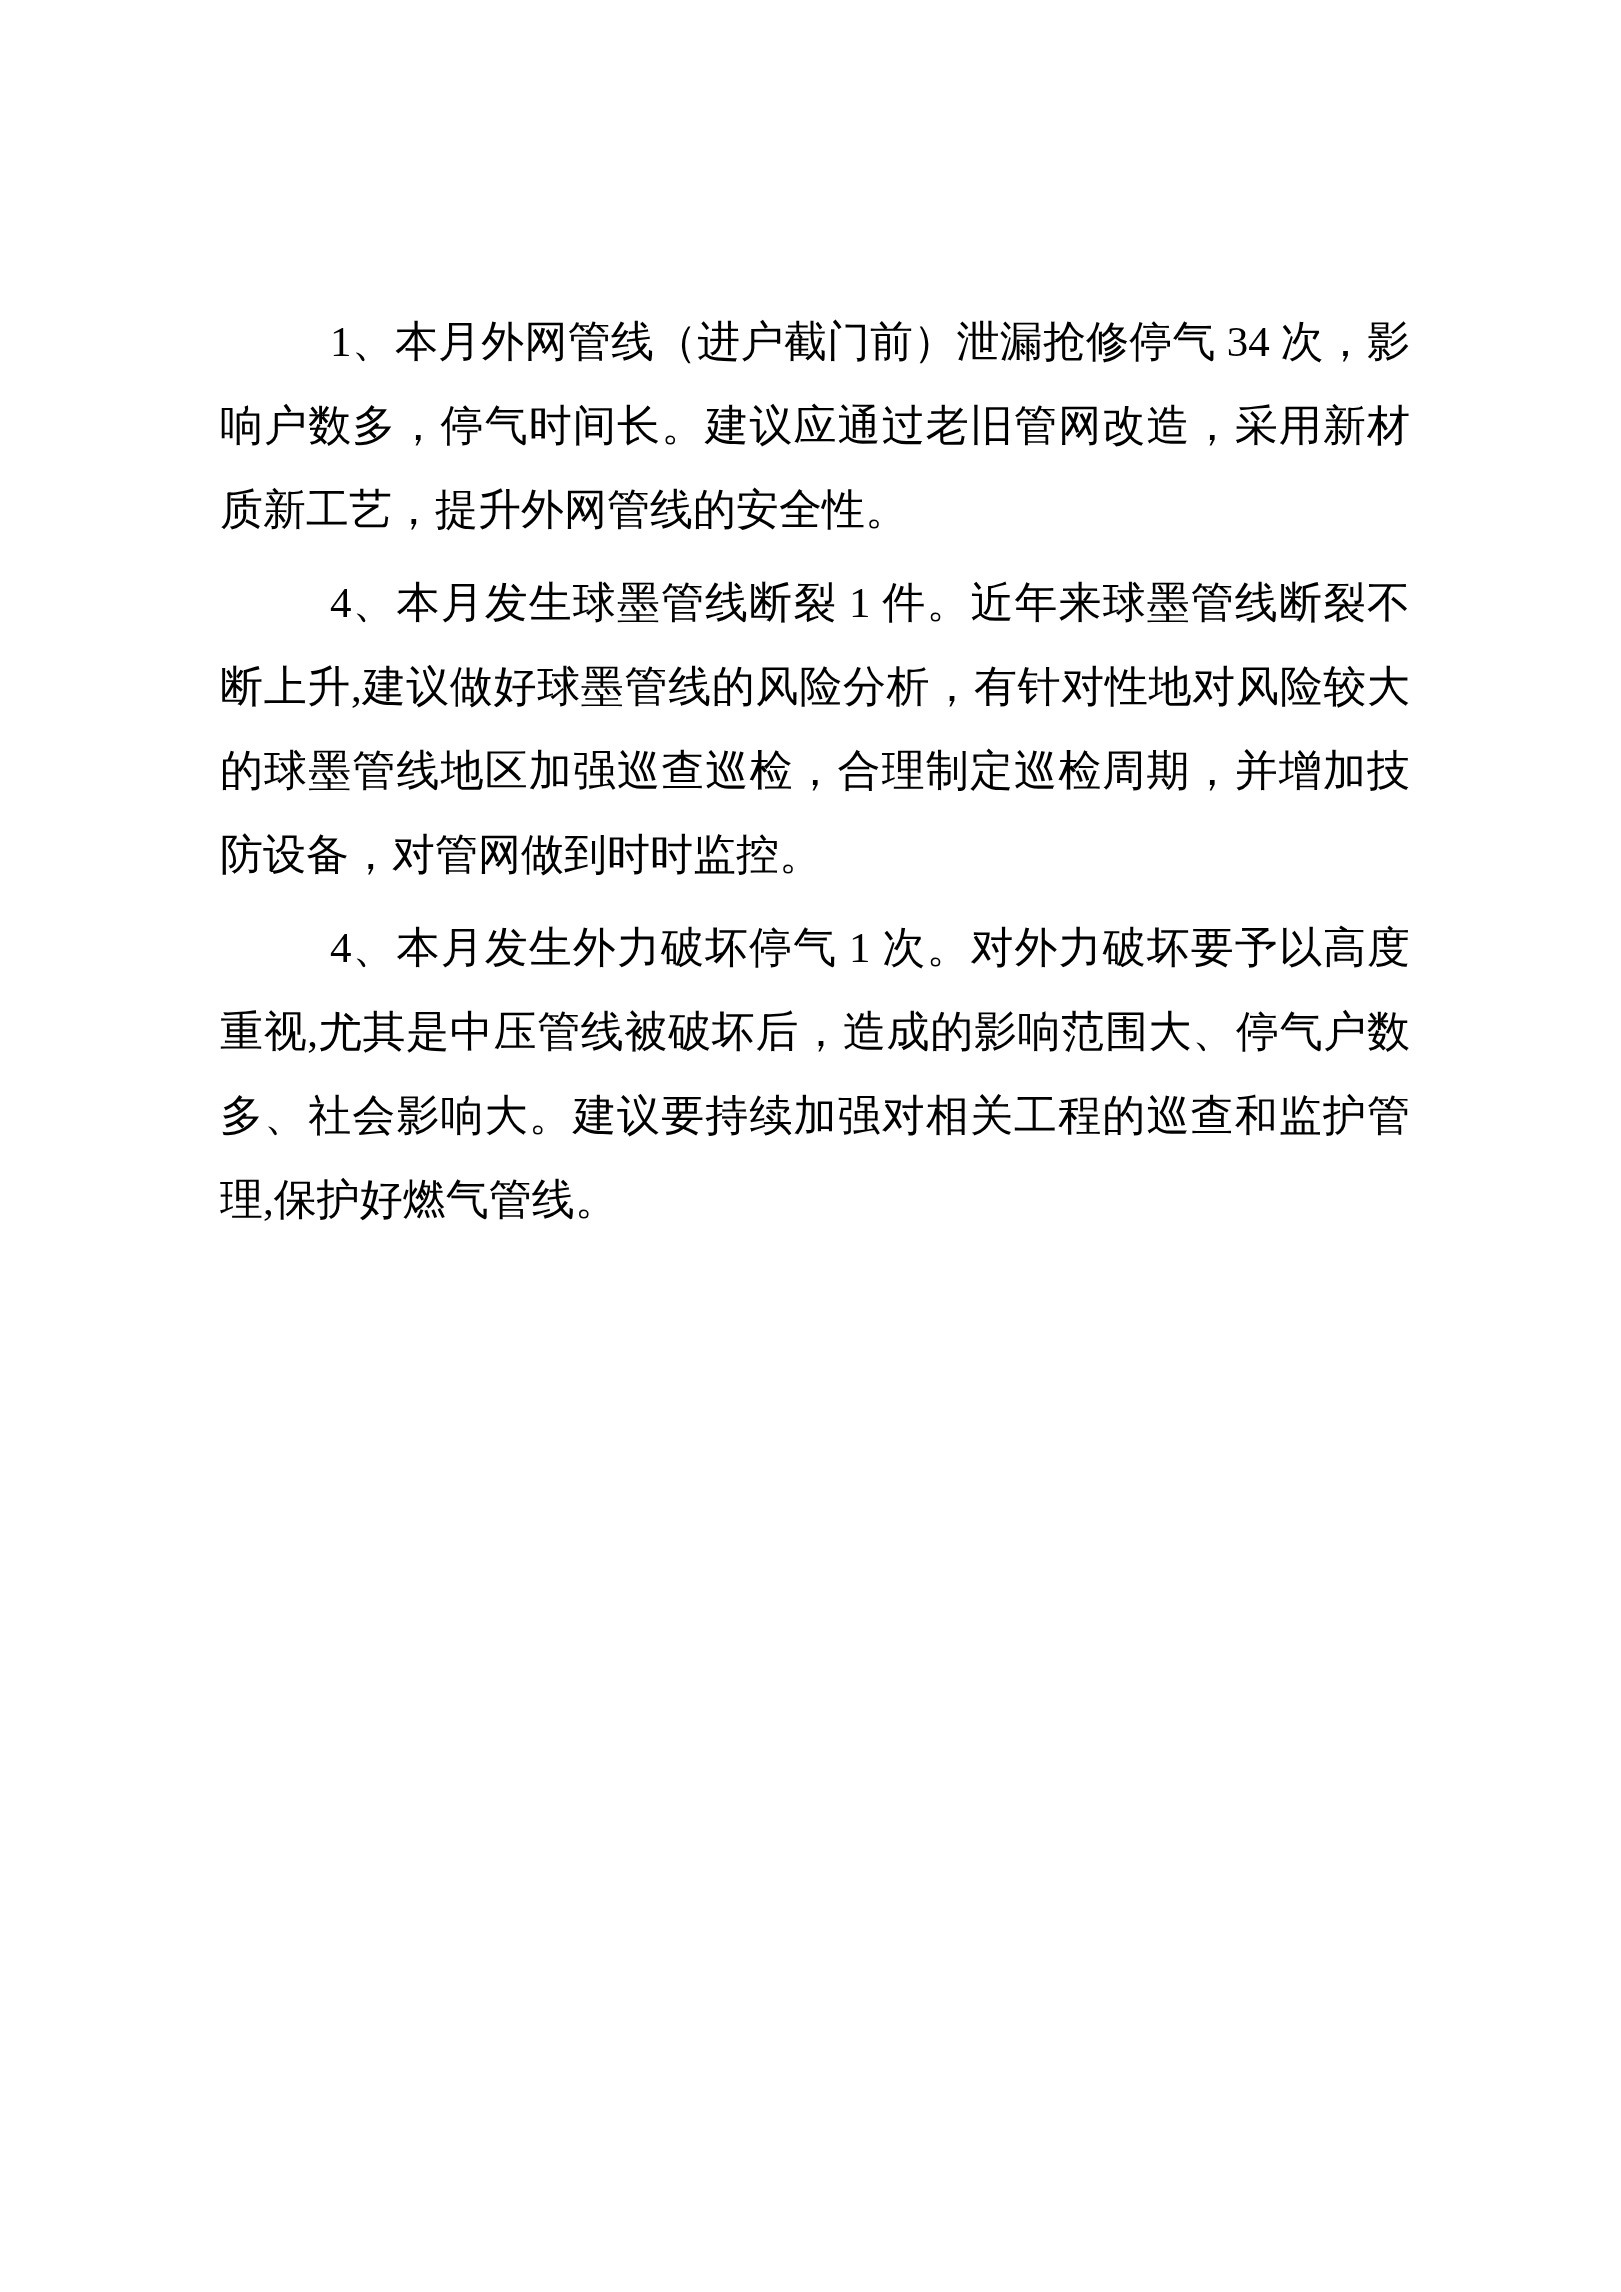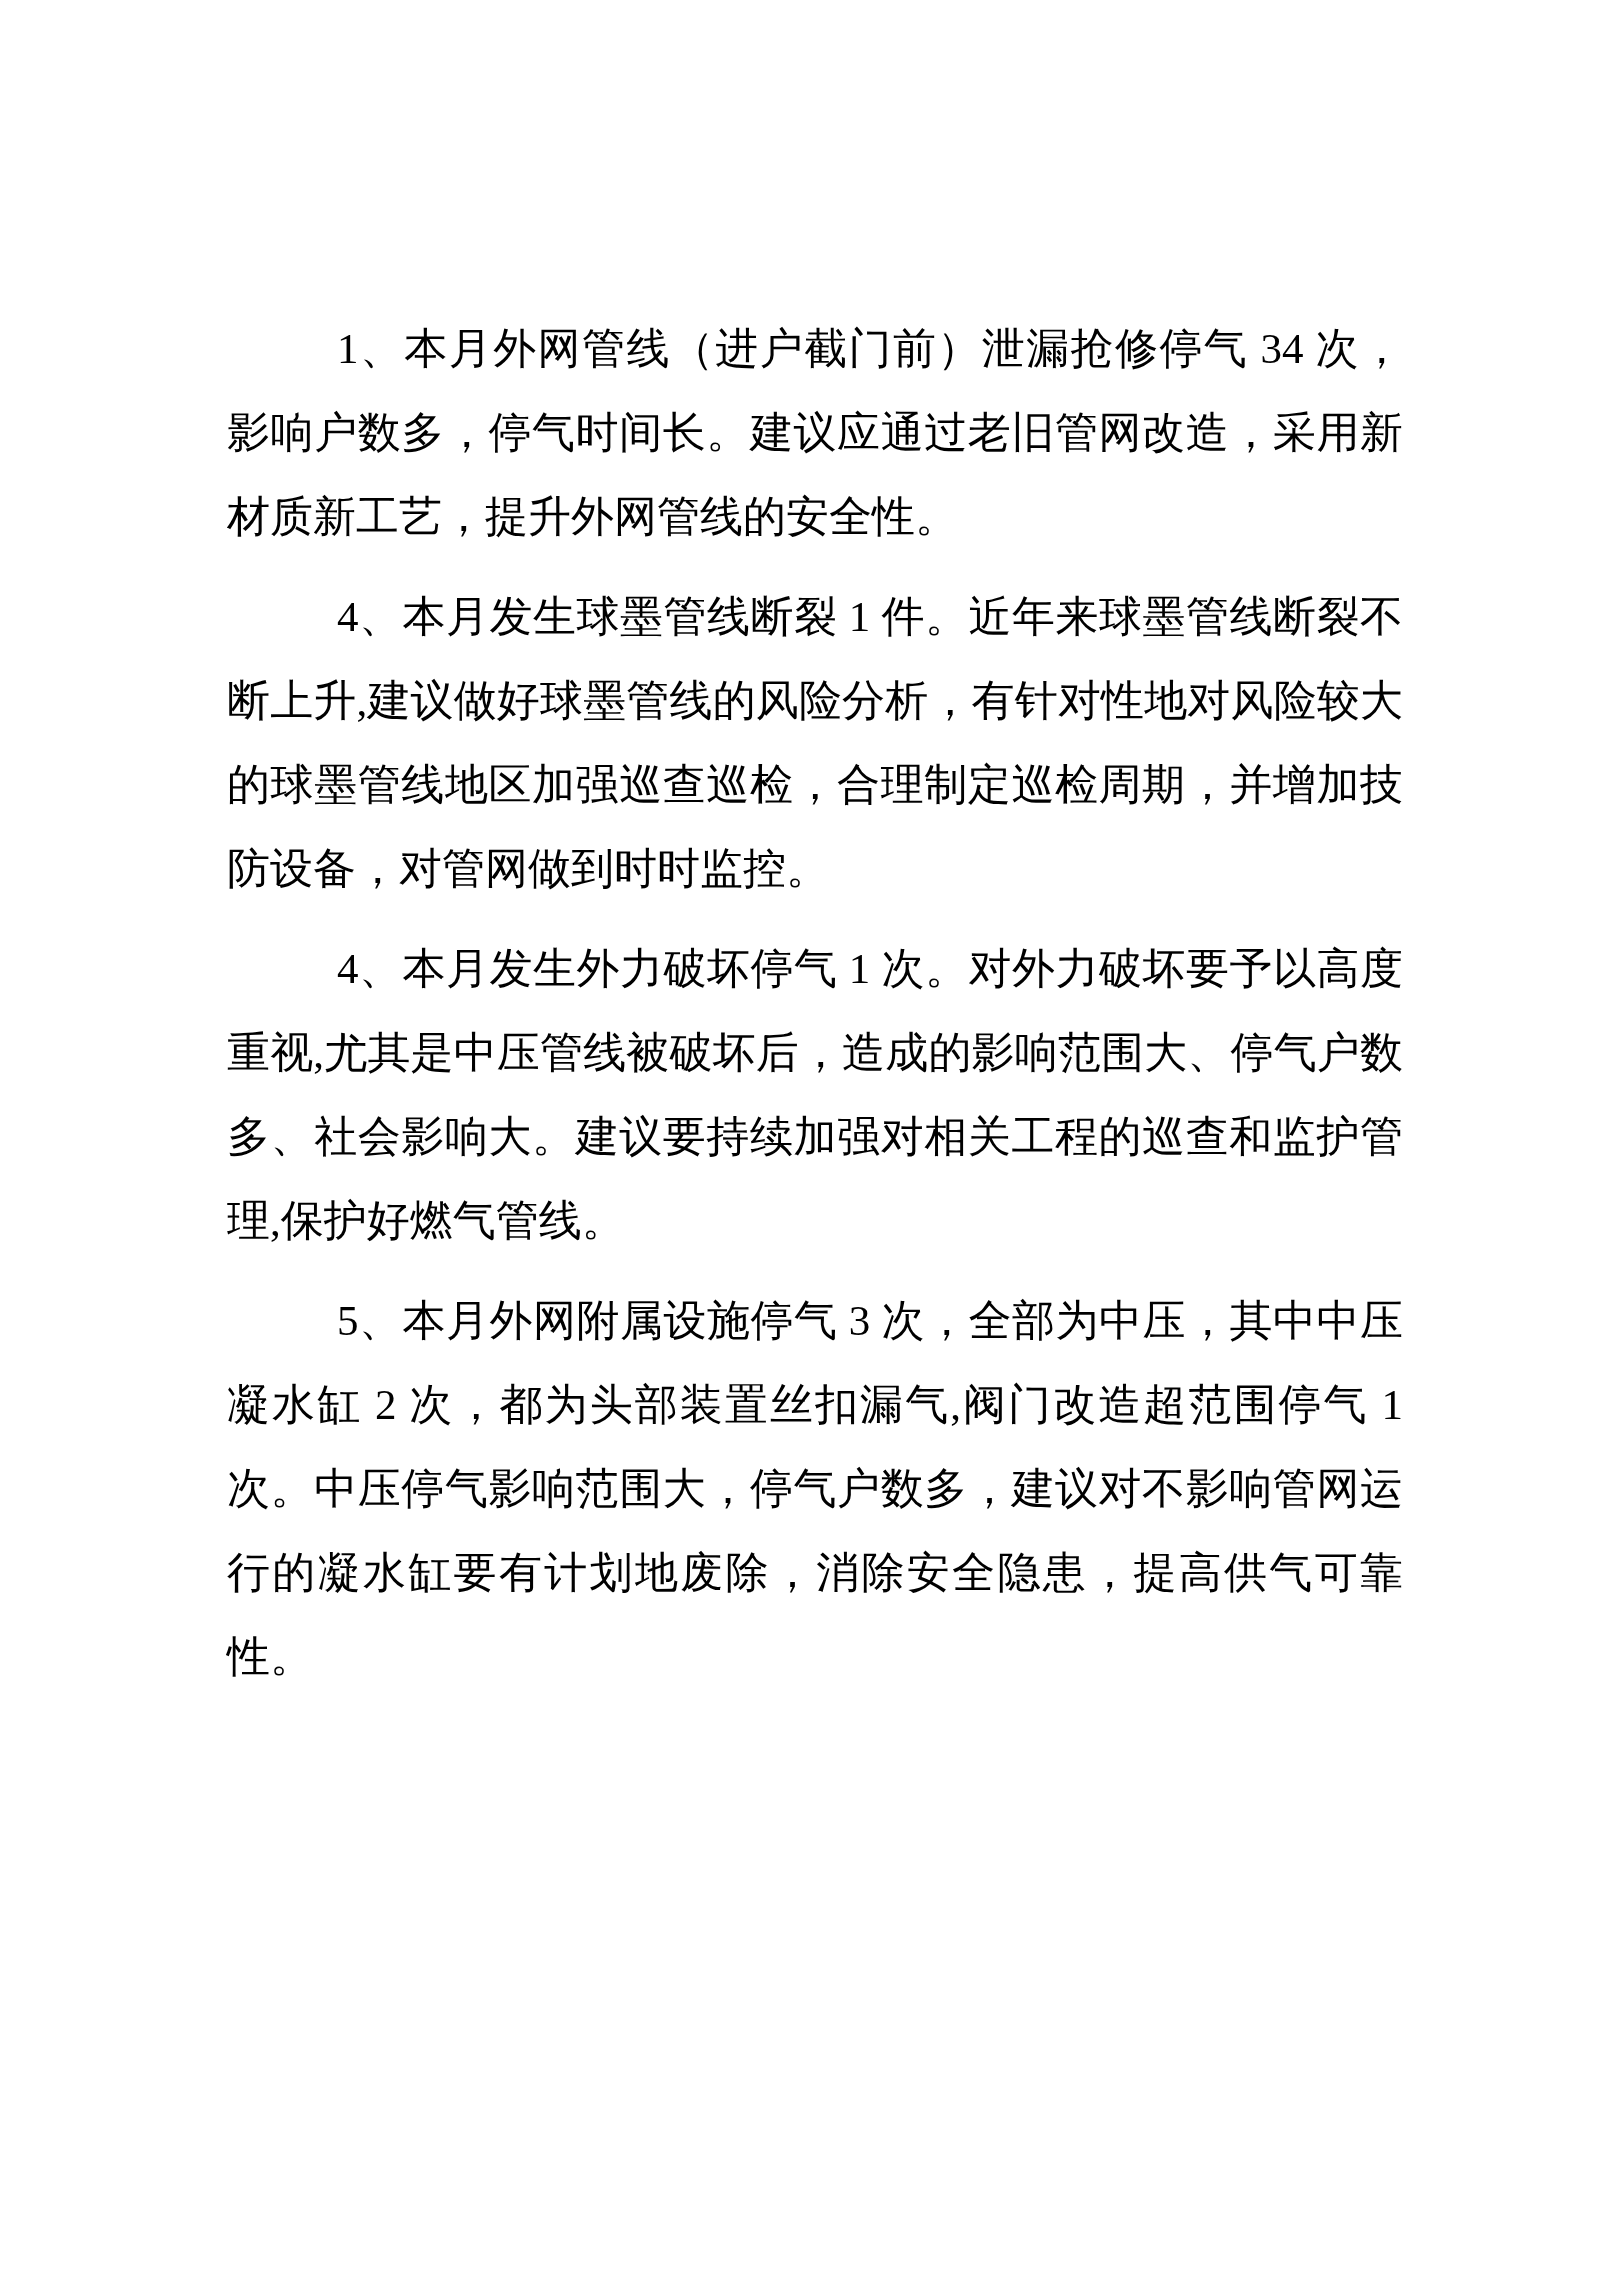--- a/index.html
+++ b/index.html
@@ -14,35 +14,34 @@
     background: #ffffff;
     overflow: hidden;
   }
   .doc-body {
     position: absolute;
     left: 211px;
     top: 291px;
     width: 1208px;
   }
   .doc-par {
-    margin: 16px;
+    margin: 9px;
     padding: 0;
     font-family: "Liberation Serif", "DejaVu Serif", serif;
     font-size: 43px;
     line-height: 84px;
     color: #000000;
     text-align: justify;
     text-indent: 110px;
     word-break: break-all;
   }
 </style>
 </head>
 <body>
 
 <div class="page">
   <div class="doc-body">
     <p class="doc-par">1、本月外网管线（进户截门前）泄漏抢修停气 34 次，影响户数多，停气时间长。建议应通过老旧管网改造，采用新材质新工艺，提升外网管线的安全性。</p>
     <p class="doc-par">4、本月发生球墨管线断裂 1 件。近年来球墨管线断裂不断上升,建议做好球墨管线的风险分析，有针对性地对风险较大的球墨管线地区加强巡查巡检，合理制定巡检周期，并增加技防设备，对管网做到时时监控。</p>
     <p class="doc-par">4、本月发生外力破坏停气 1 次。对外力破坏要予以高度重视,尤其是中压管线被破坏后，造成的影响范围大、停气户数多、社会影响大。建议要持续加强对相关工程的巡查和监护管理,保护好燃气管线。</p>
-    <p class="doc-par">5、本月外网附属设施停气 3 次，全部为中压，其中中压凝水缸 2 次，都为头部装置丝扣漏气,阀门改造超范围停气 1 次。中压停气影响范围大，停气户数多，建议对不影响管网运行的凝水缸要有计划地废除，消除安全隐患，提高供气可靠性。</p>
   </div>
 </div>
 
 
 </body></html>

